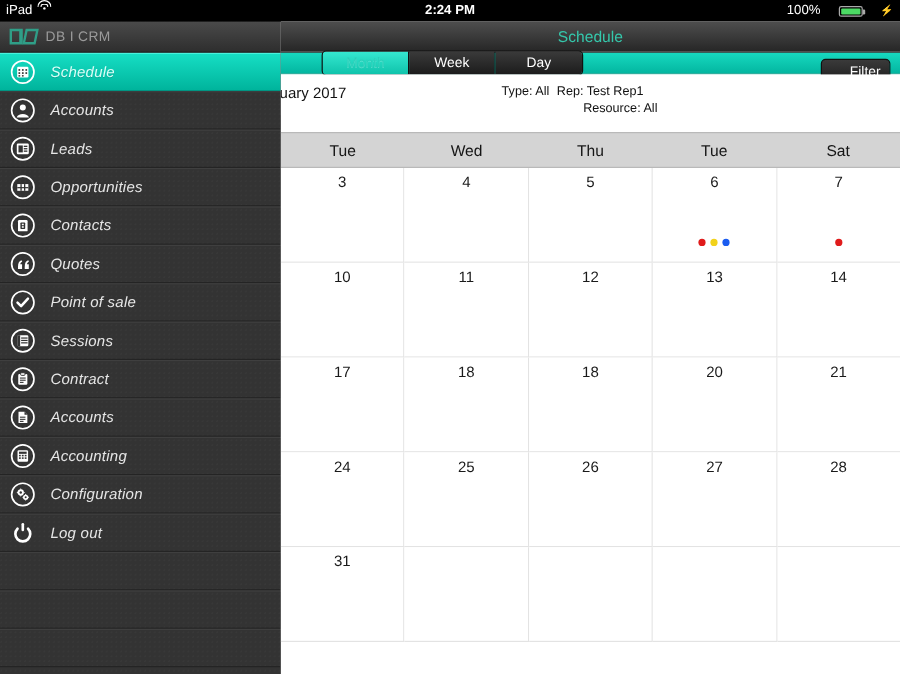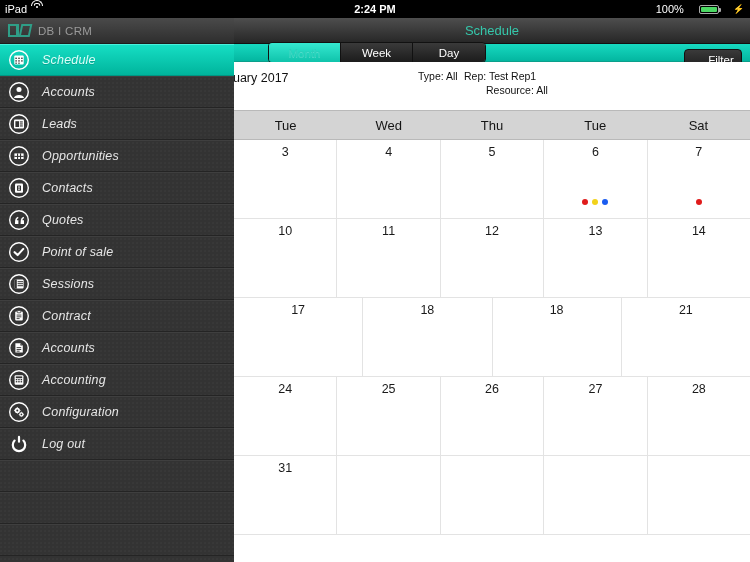--- a/index.html
+++ b/index.html
@@ -428,20 +428,23 @@
             <div class="cal-cell">
               <div class="cal-num">17</div>
             </div>
             <div class="cal-cell">
               <div class="cal-num">18</div>
             </div>
             <div class="cal-cell">
               <div class="cal-num">18</div>
             </div>
             <div class="cal-cell">
+              <div class="cal-num">20</div>
+            </div>
+            <div class="cal-cell">
               <div class="cal-num">21</div>
             </div>
           </div>
           <div class="cal-row">
             <div class="cal-cell">
               <div class="cal-num">24</div>
             </div>
             <div class="cal-cell">
               <div class="cal-num">25</div>
             </div>

